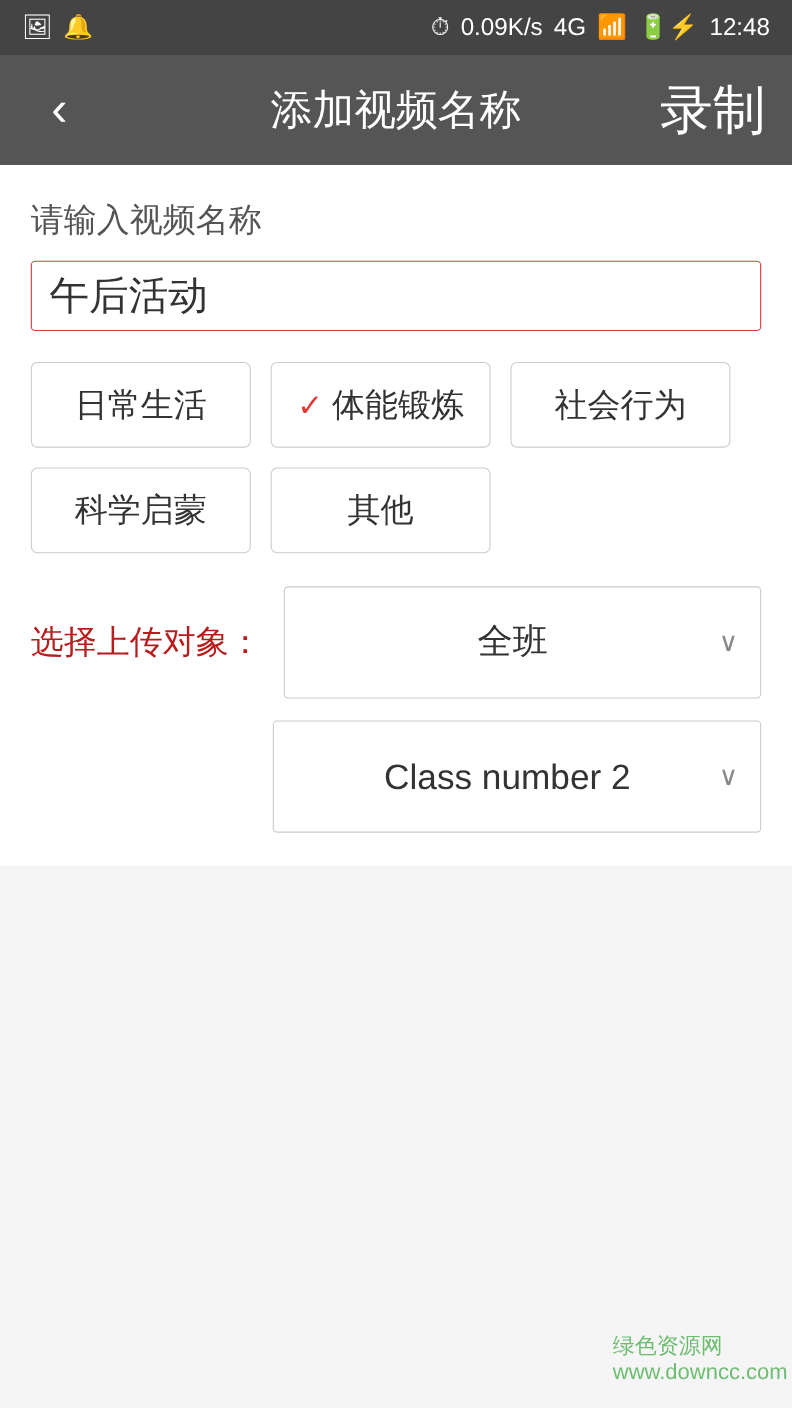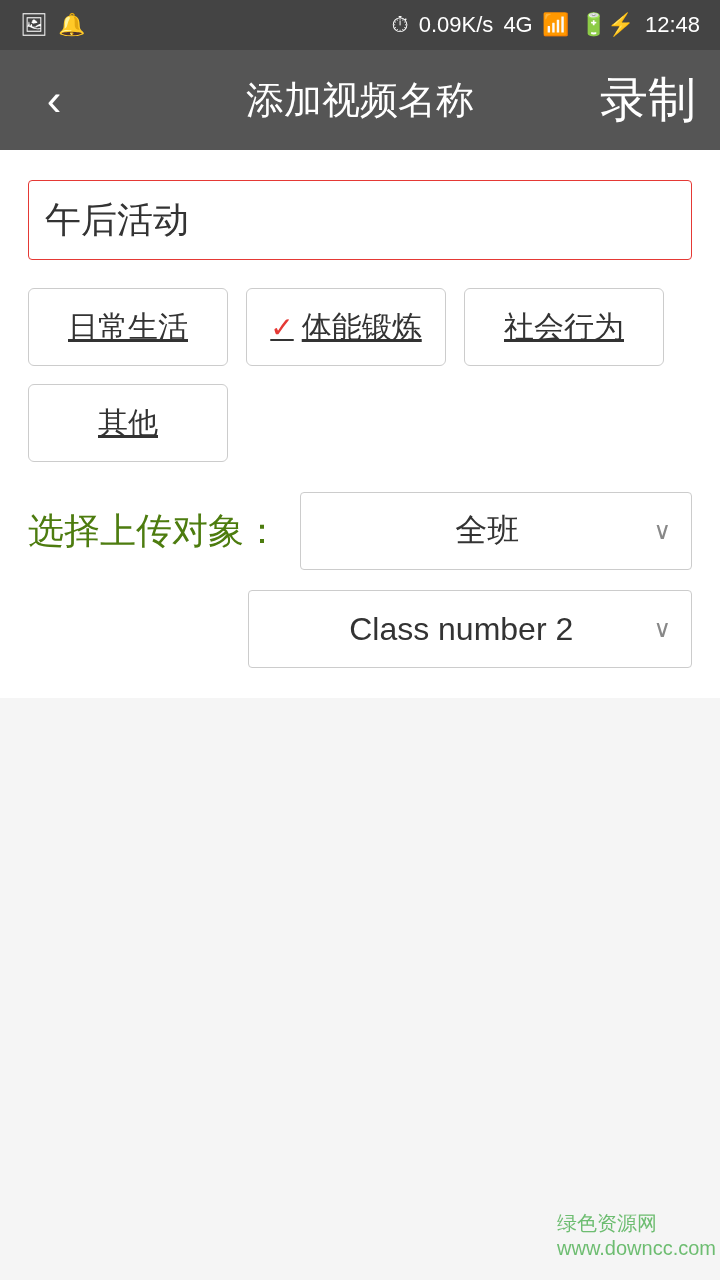--- a/index.html
+++ b/index.html
@@ -78,21 +78,21 @@
     }
 
     .section-label {
       font-size: 30px;
       color: #555;
       margin-bottom: 16px;
     }
 
     .text-input {
       width: 100%;
-      height: 80px;
+      height: 64px;
       border: 1.5px solid #e53935;
       border-radius: 4px;
       padding: 0 16px;
       font-size: 36px;
       color: #333;
       outline: none;
       margin-bottom: 28px;
     }
 
     
@@ -109,21 +109,20 @@
       border-radius: 6px;
       background: #fff;
       font-size: 30px;
       color: #333;
       display: flex;
       align-items: center;
       justify-content: center;
       cursor: pointer;
       padding: 0 20px;
       gap: 8px;
-      text-decoration: underline;
     }
     .category-btn.selected {
       border-color: #ccc;
       color: #333;
     }
     .check-mark {
       color: #e53935;
       font-size: 28px;
     }
 
@@ -133,27 +132,27 @@
       flex-direction: column;
       gap: 20px;
       margin-top: 10px;
     }
     .upload-row {
       display: flex;
       align-items: center;
       gap: 20px;
     }
     .upload-label {
-      font-size: 36px;
-      color: #4d7c0f;
+      font-size: 30px;
+      color: #b91c1c;
       white-space: nowrap;
     }
     .dropdown {
       flex: 1;
-      height: 78px;
+      height: 102px;
       border: 1.5px solid #ccc;
       border-radius: 4px;
       background: #fff;
       display: flex;
       align-items: center;
       justify-content: center;
       padding: 18px 20px;
       cursor: pointer;
       position: relative;
     }
@@ -205,33 +204,37 @@
 
 <div class="nav-bar">
   <div class="back-btn">‹</div>
   <div class="title">添加视频名称</div>
   <div class="action-btn">录制</div>
 </div>
 
 <div class="content">
 
   
+  <div class="section-label">请输入视频名称</div>
   <input class="text-input" type="text" value="午后活动" style="">
 
   
   <div class="category-grid">
     <div class="category-btn">
       <span>日常生活</span>
     </div>
     <div class="category-btn selected">
       <span class="check-mark">✓</span>
       <span>体能锻炼</span>
     </div>
     <div class="category-btn">
       <span>社会行为</span>
+    </div>
+    <div class="category-btn">
+      <span>科学启蒙</span>
     </div>
     <div class="category-btn">
       <span>其他</span>
     </div>
   </div>
 
   
   <div class="upload-section">
     <div class="upload-row">
       <div class="upload-label">选择上传对象：</div>

